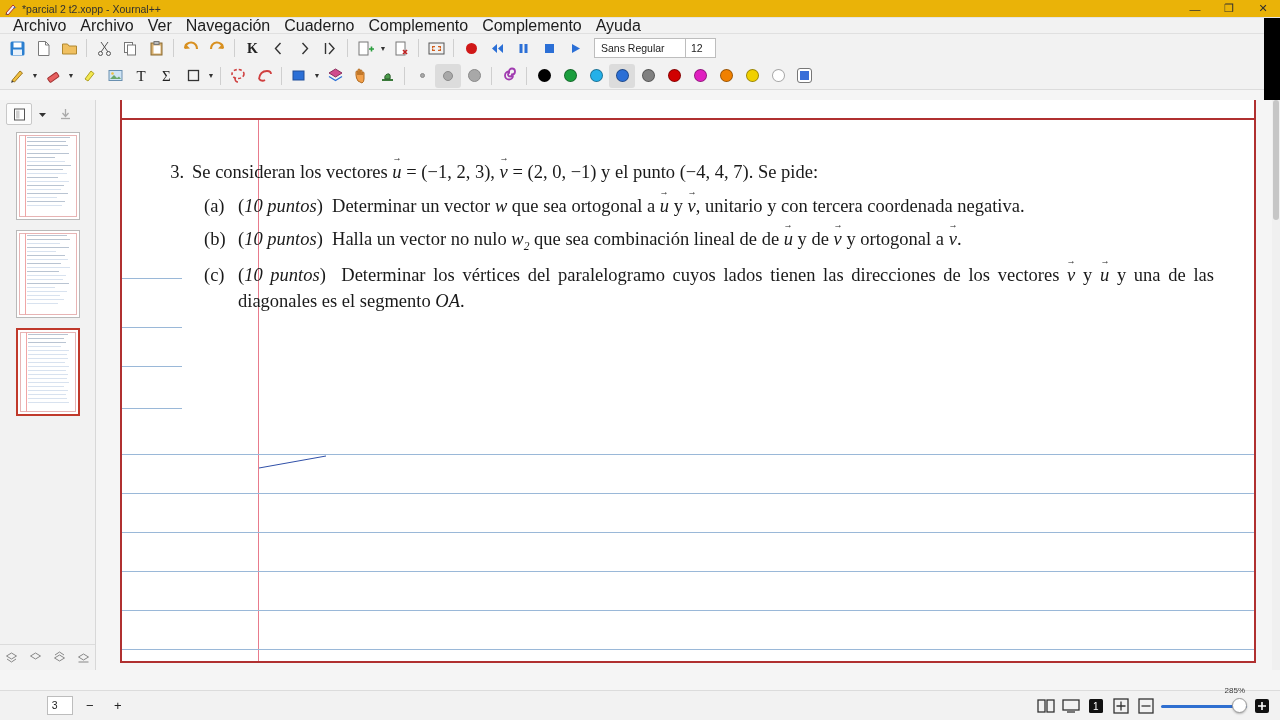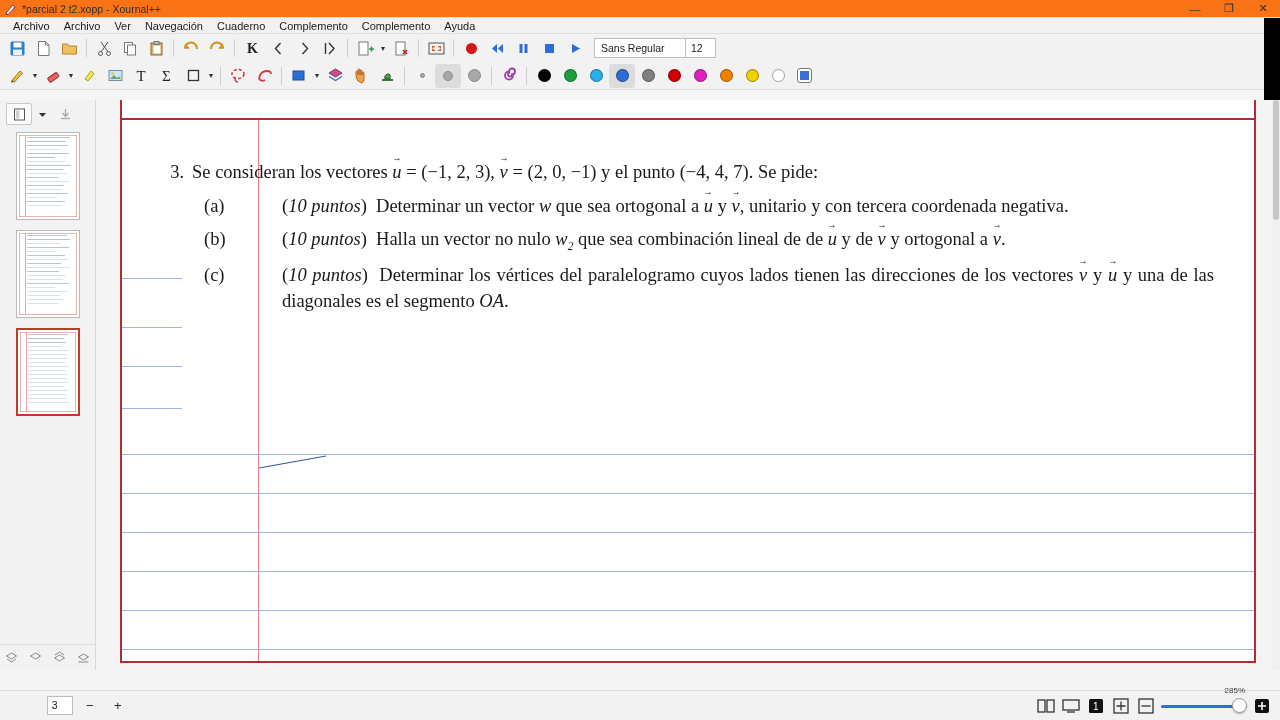--- a/index.html
+++ b/index.html
@@ -8,39 +8,39 @@
     width:1280px; height:720px; overflow:hidden;
     background:#ffffff;
     font-family:"Liberation Sans", sans-serif;
     font-size:11px; color:#202020;
     -webkit-font-smoothing:antialiased;
   }
   #app { position:relative; width:1280px; height:720px; background:#f5f5f5; }
 
   
   .titlebar {
-    height:18px; background:#f97316; display:flex; align-items:center;
+    height:18px; background:#eab308; display:flex; align-items:center;
     border-bottom:1px solid #e4e4e4; padding-left:4px;
   }
   .titlebar .tb-icon { width:14px; height:14px; margin-right:4px; position:relative; }
   .titlebar .tb-icon svg { display:block; }
   .titlebar .tb-title { font-size:10.5px; color:#303030; }
   .win-buttons { margin-left:auto; display:flex; height:18px; }
   .win-buttons div {
     width:34px; height:18px; display:flex; align-items:center; justify-content:center;
     font-size:11px; color:#303030;
   }
 
   
   .menubar {
     height:16px; background:#f2f2f2; display:flex; align-items:center;
     padding-left:6px; border-bottom:1px solid #e0e0e0;
   }
   .menubar span {
-    font-size:11px; color:#1c1c1c; padding:0 7px; line-height:16px; cursor:default;
+    font-size:16px; color:#1c1c1c; padding:0 7px; line-height:16px; cursor:default;
   }
 
   
   .toolbar {
     height:28px; background:#f2f2f2; display:flex; align-items:center;
     padding-left:4px; gap:0px;
   }
   .toolbar.row2 { height:28px; border-bottom:1px solid #dcdcdc; }
   .tb-btn {
     width:26px; height:24px; display:flex; align-items:center; justify-content:center;
@@ -121,21 +121,21 @@
   }
   .prob {
     display:flex; font-size:18.5px; line-height:1.35; margin-bottom:9px;
   }
   .prob .num { width:30px; flex:none; text-align:right; padding-right:8px; }
   .prob .body { flex:1; text-align:justify; }
   .sub {
     display:flex; font-size:18.5px; line-height:1.38; margin:0 0 8px 42px;
   }
   .sub .lbl { width:34px; flex:none; }
-  .sub .body { flex:1; text-align:justify;margin-left:44px; }
+  .sub .body { flex:1; text-align:justify; }
   i.it { font-style:italic; }
   .vec { position:relative; display:inline-block; font-style:italic; }
   .vec::after {
     content:"→"; position:absolute; left:50%; top:-0.72em; transform:translateX(-50%) scaleX(.8);
     font-size:.62em; font-style:normal; line-height:1;
   }
   sub { font-size:.62em; }
 
   
   .vscroll {

